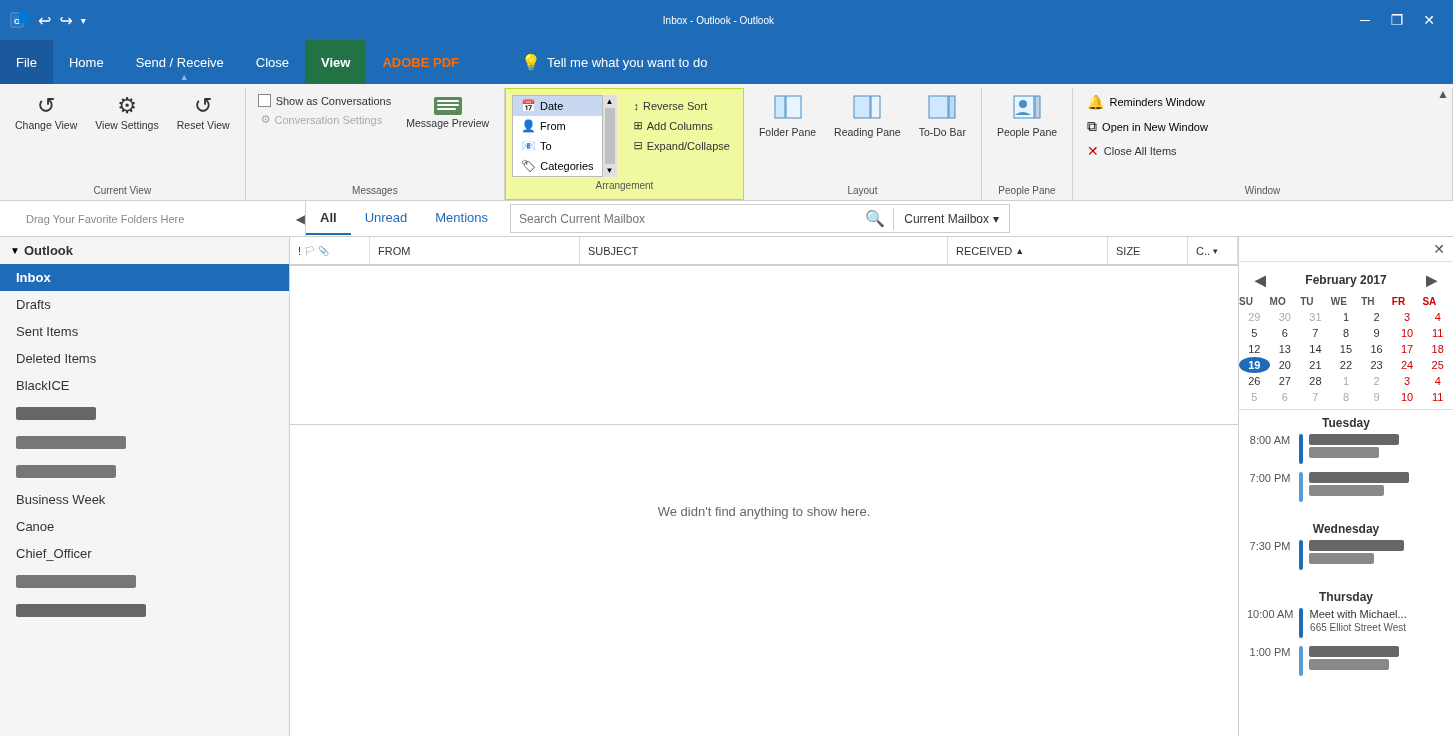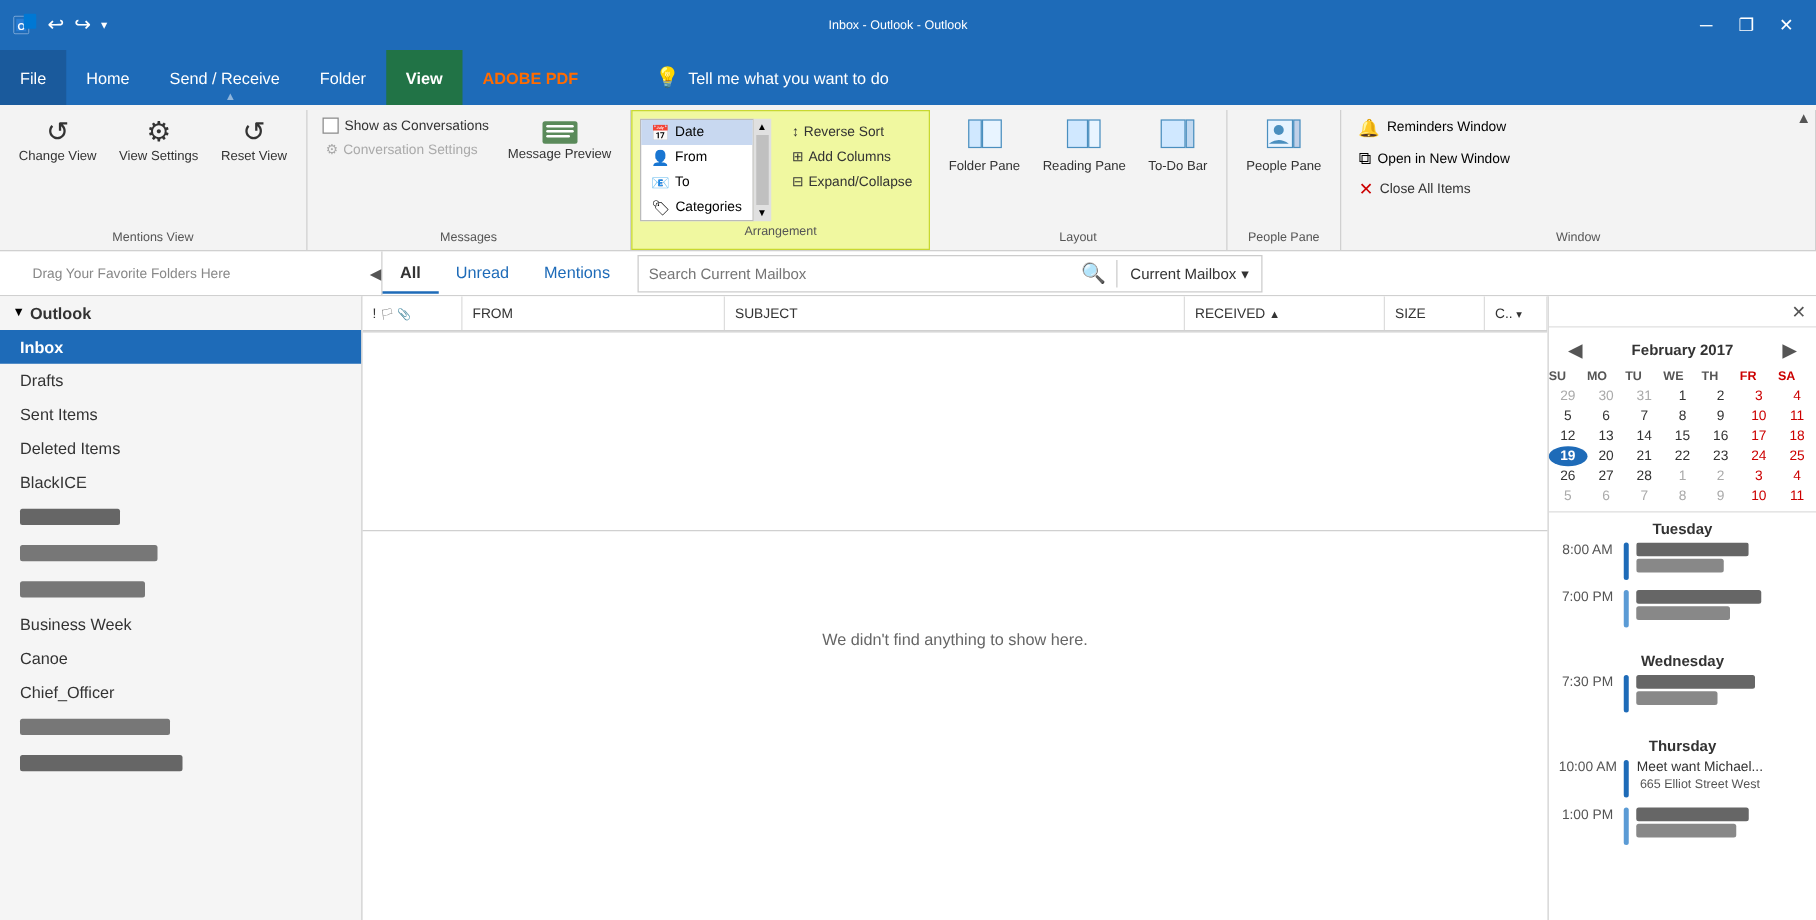--- a/index.html
+++ b/index.html
@@ -344,21 +344,21 @@
 </div>
 
 <div class="menubar">
   <div class="menu-item file">File</div>
   <div class="menu-item">Home</div>
   <div class="menu-item" style="position:relative;">
     <span>Send / Receive</span>
 
     <span style="position:absolute; bottom:2px; left:50%; font-size:9px; color:#fff; opacity:0.5;">▲</span>
   </div>
-  <div class="menu-item">Folder</div>
+  <div class="menu-item">Close</div>
   <div class="menu-item active-view">View</div>
   <div class="menu-item adobe">ADOBE PDF</div>
   <div class="search-hint">
     <span style="font-size:16px;">💡</span>
     <span>Tell me what you want to do</span>
   </div>
 </div>
 
 <div class="ribbon">
 
@@ -373,21 +373,21 @@
         <span class="icon">⚙</span>
         <span class="label">View
 Settings</span>
       </div>
       <div class="ribbon-btn">
         <span class="icon">↺</span>
         <span class="label">Reset
 View</span>
       </div>
     </div>
-    <div class="ribbon-group-label">Mentions View</div>
+    <div class="ribbon-group-label">Current View</div>
   </div>
 
   <div class="ribbon-group">
     <div class="ribbon-group-content">
       <div class="ribbon-col">
         <div class="chk-row">
           <span class="chk-box"></span>
           <span>Show as Conversations</span>
         </div>
         <div class="ribbon-small-btn disabled">
@@ -763,21 +763,21 @@
         </div>
       </div>
 
       <div class="agenda-section">
         <div class="agenda-day">Thursday</div>
 
         <div class="agenda-item">
           <span class="agenda-time">10:00 AM</span>
           <span class="agenda-bar"></span>
           <span style="display:flex; flex-direction:column; gap:2px;">
-            <span style="font-size:11px; color:#333;">Meet want Michael...</span>
+            <span style="font-size:11px; color:#333;">Meet with Michael...</span>
             <span style="font-size:10px; color:#555;">665 Elliot Street West</span>
           </span>
         </div>
 
         <div class="agenda-item">
           <span class="agenda-time">1:00 PM</span>
           <span class="agenda-bar" style="background:#5b9bd5;"></span>
           <span style="display:flex; flex-direction:column; gap:2px;">
             <span style="background:#666; color:#666; border-radius:2px; display:block; width:90px; height:11px;">&nbsp;</span>
             <span style="background:#888; color:#888; border-radius:2px; display:block; width:80px; height:11px;">&nbsp;</span>

